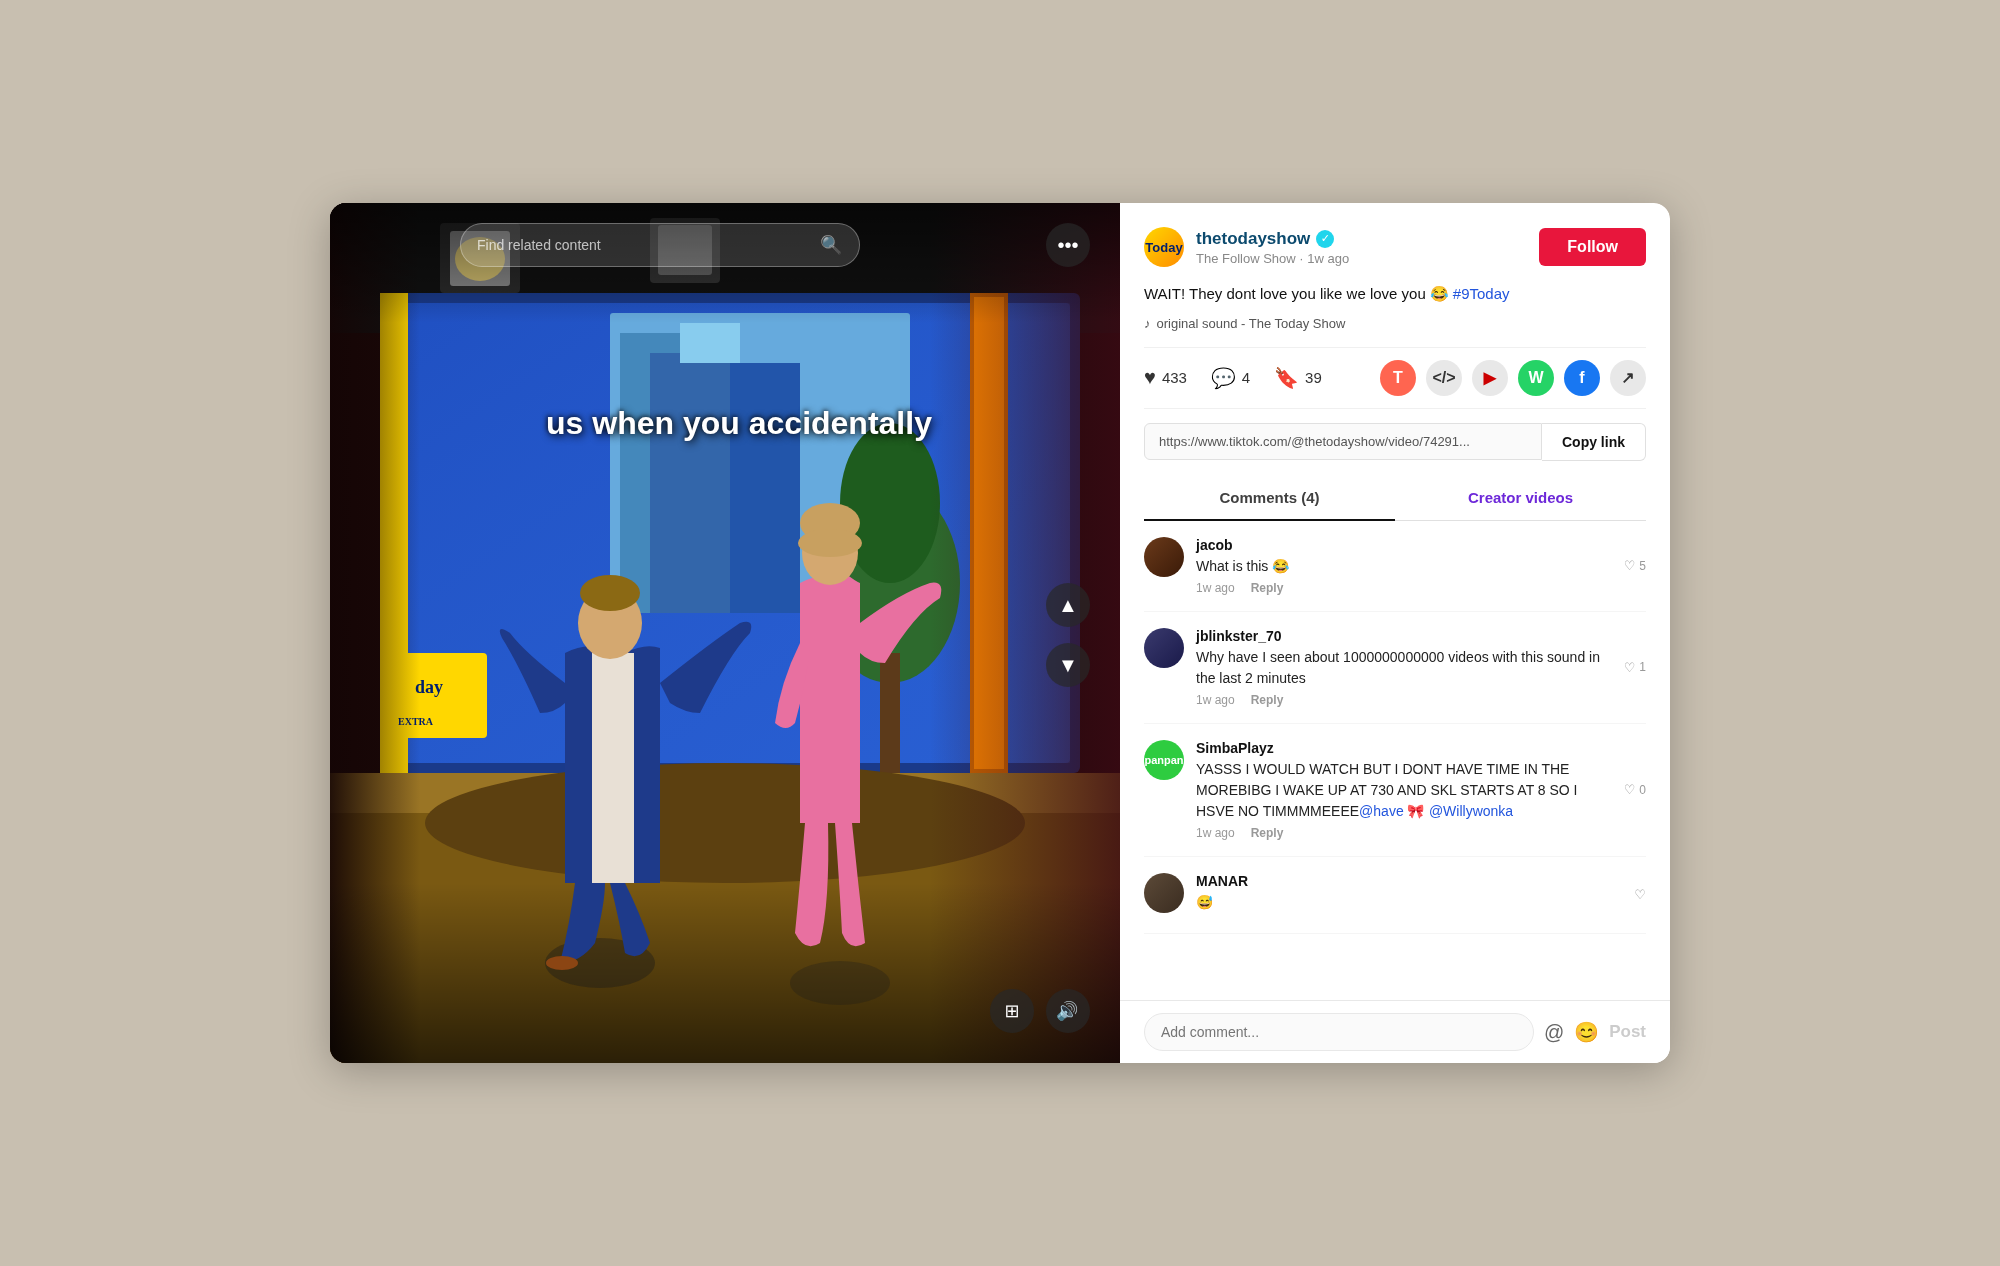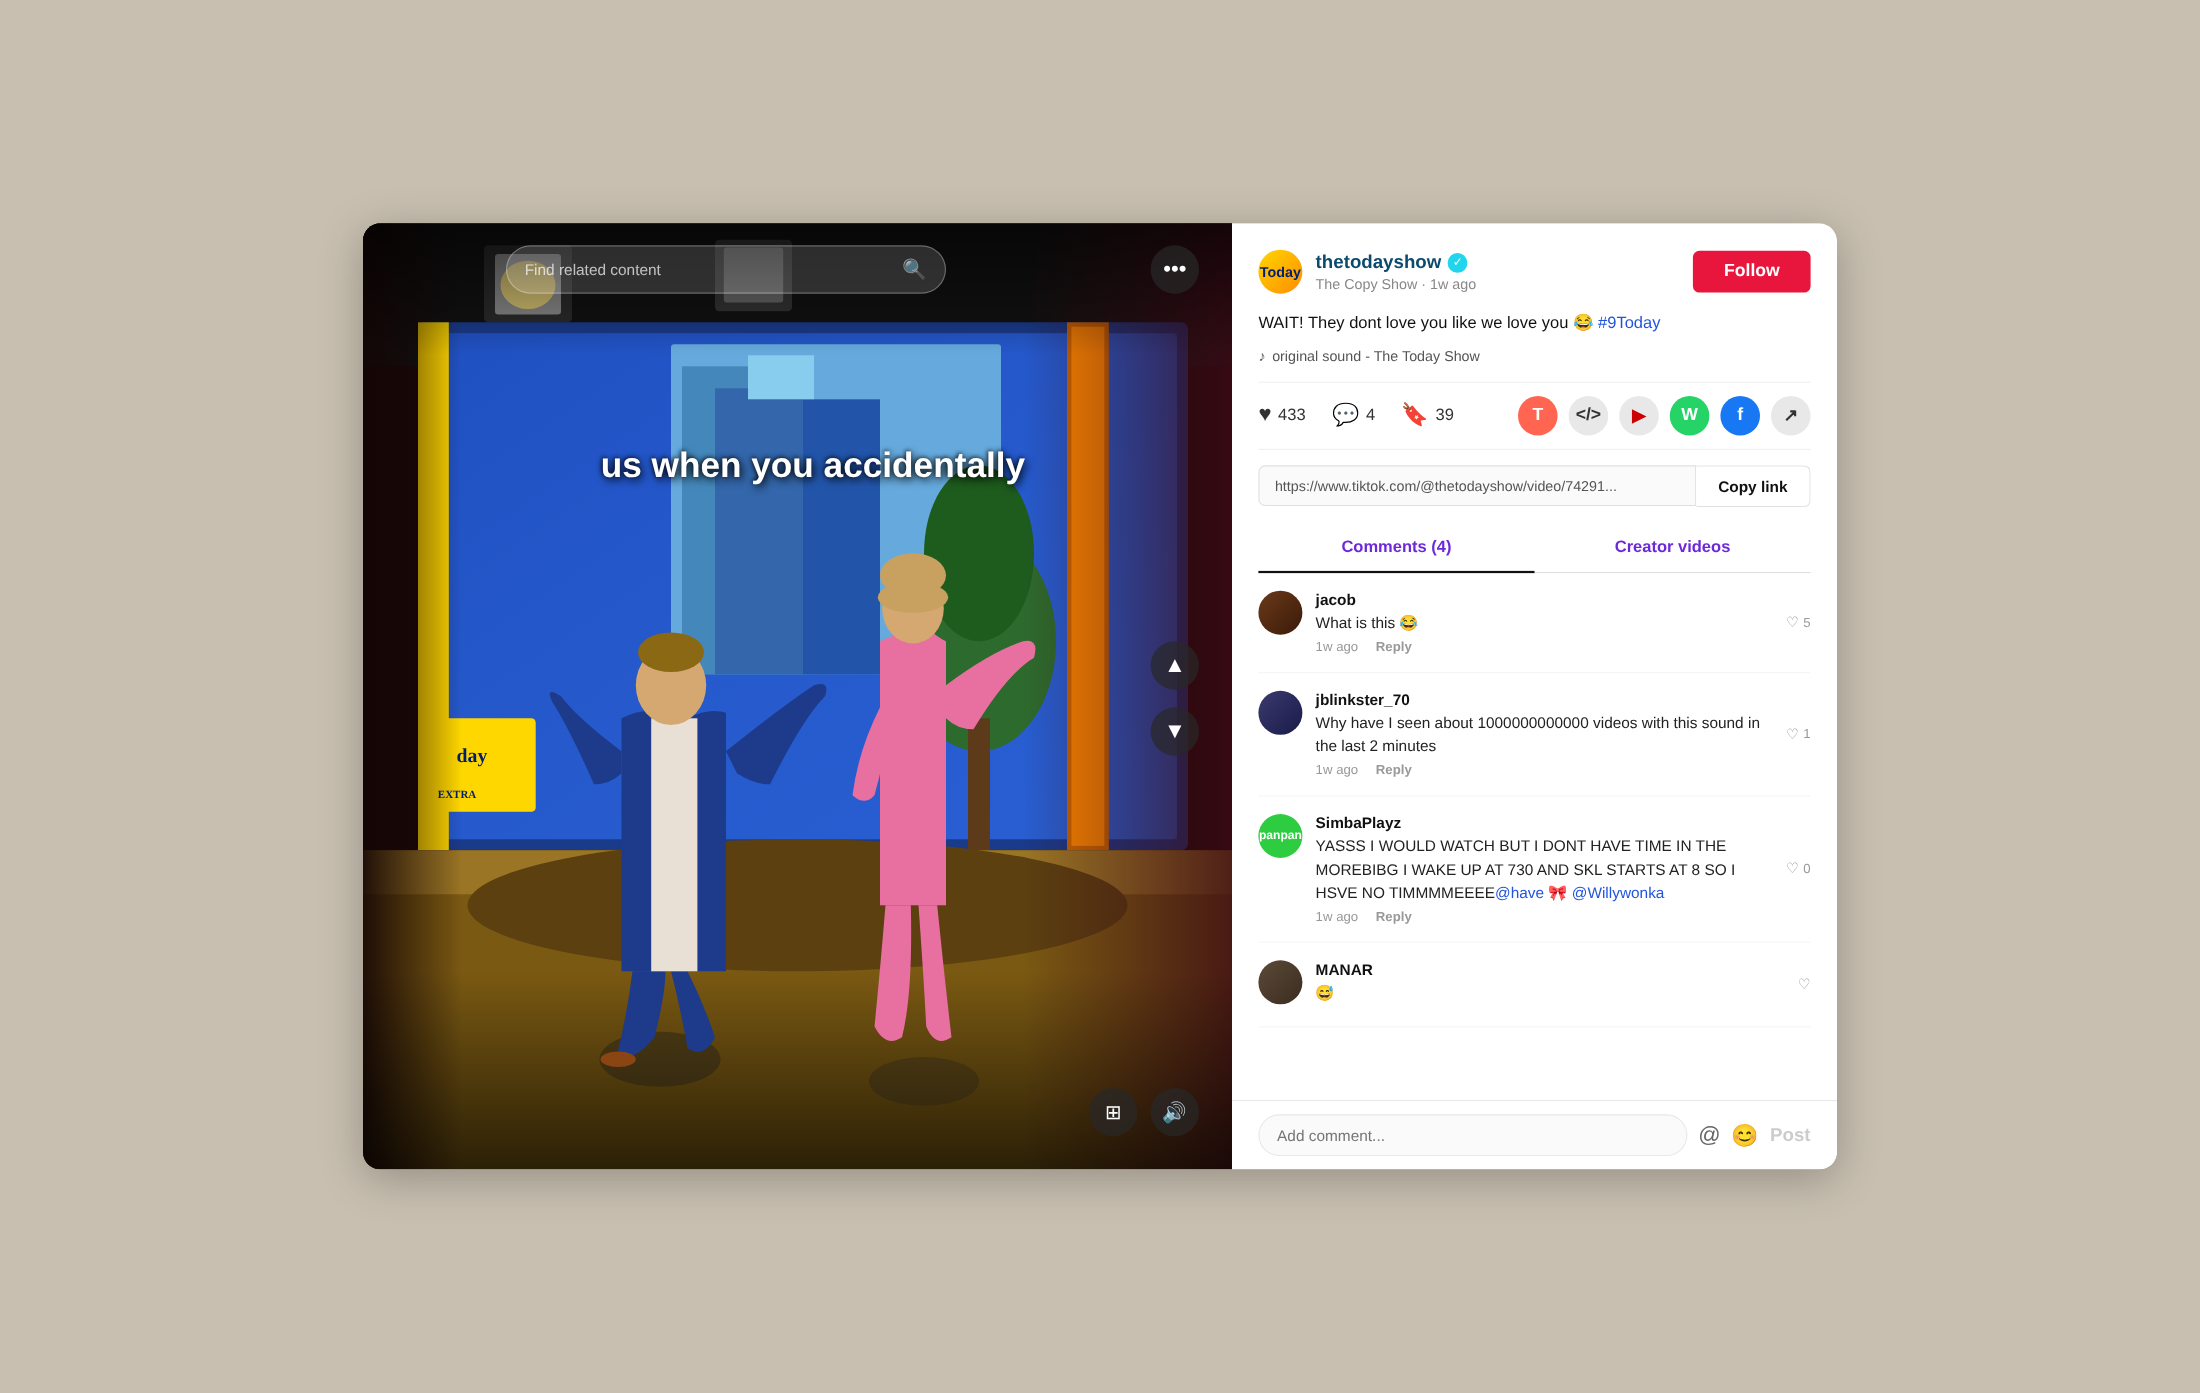--- a/index.html
+++ b/index.html
@@ -273,21 +273,21 @@
       flex: 1;
       text-align: center;
       padding: 14px 0;
       font-size: 15px;
       font-weight: 600;
       color: #6d28d9;
       cursor: pointer;
       position: relative;
     }
     .tab.active {
-      color: #6d28d9;
+      color: #404040;
     }
     .tab.active::after {
       content: '';
       position: absolute;
       bottom: -1px; left: 0; right: 0;
       height: 2px;
       background: #111;
     }
     
     .comments-area {
@@ -553,21 +553,21 @@
 
       <div class="creator-row">
         <div class="today-logo-small">
           <span>Today</span>
         </div>
         <div class="creator-info">
           <div class="creator-name-row">
             <span class="creator-name">thetodayshow</span>
             <div class="verified-badge">✓</div>
           </div>
-          <div class="creator-meta">The Copy Show · 1w ago</div>
+          <div class="creator-meta">The Follow Show · 1w ago</div>
         </div>
         <button class="follow-btn">Follow</button>
       </div>
 
       <div class="caption">
         <span>WAIT! They dont love you like we love you 😂 </span><span class="caption-link">#9Today</span>
       </div>
 
       <div class="sound-row">
         <span>♪</span>

